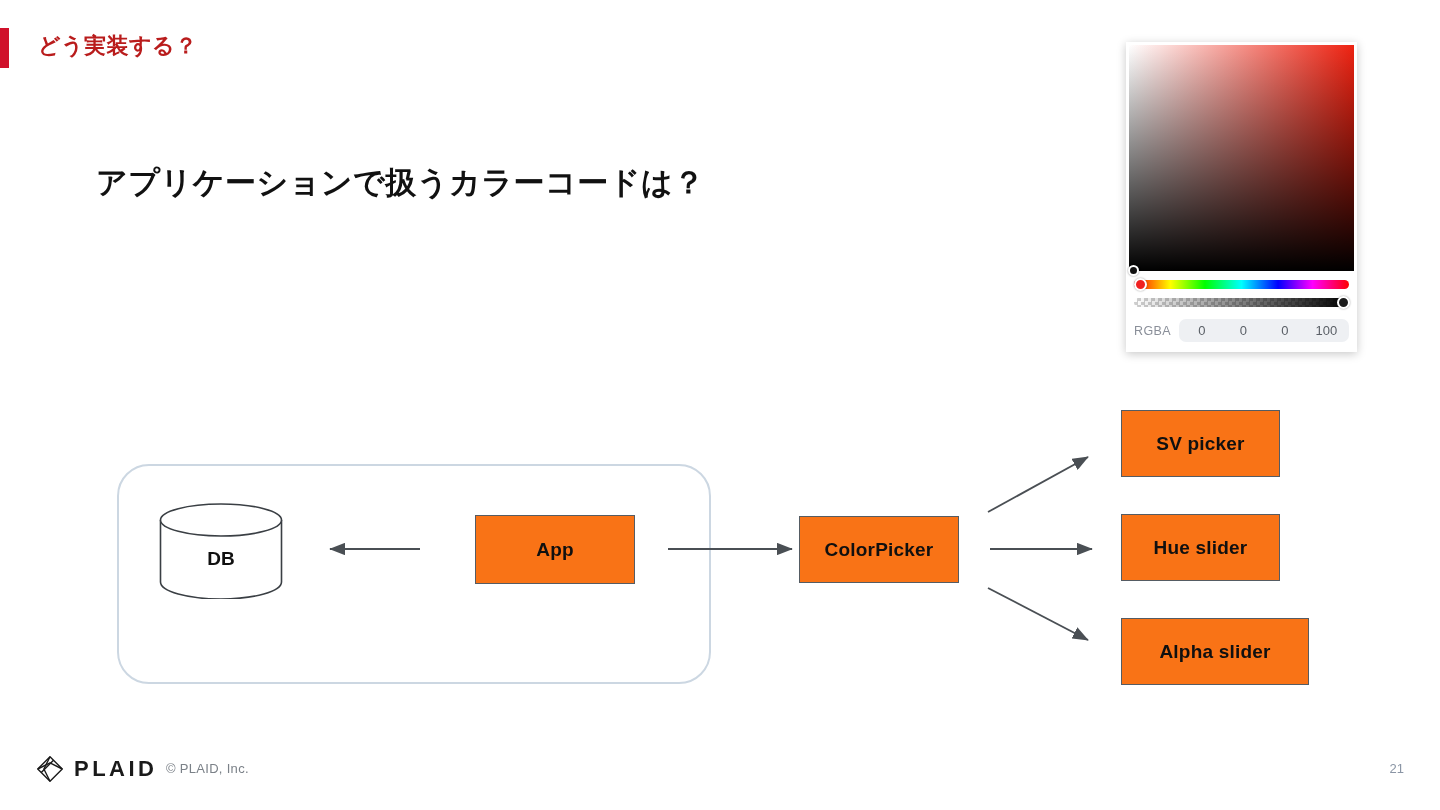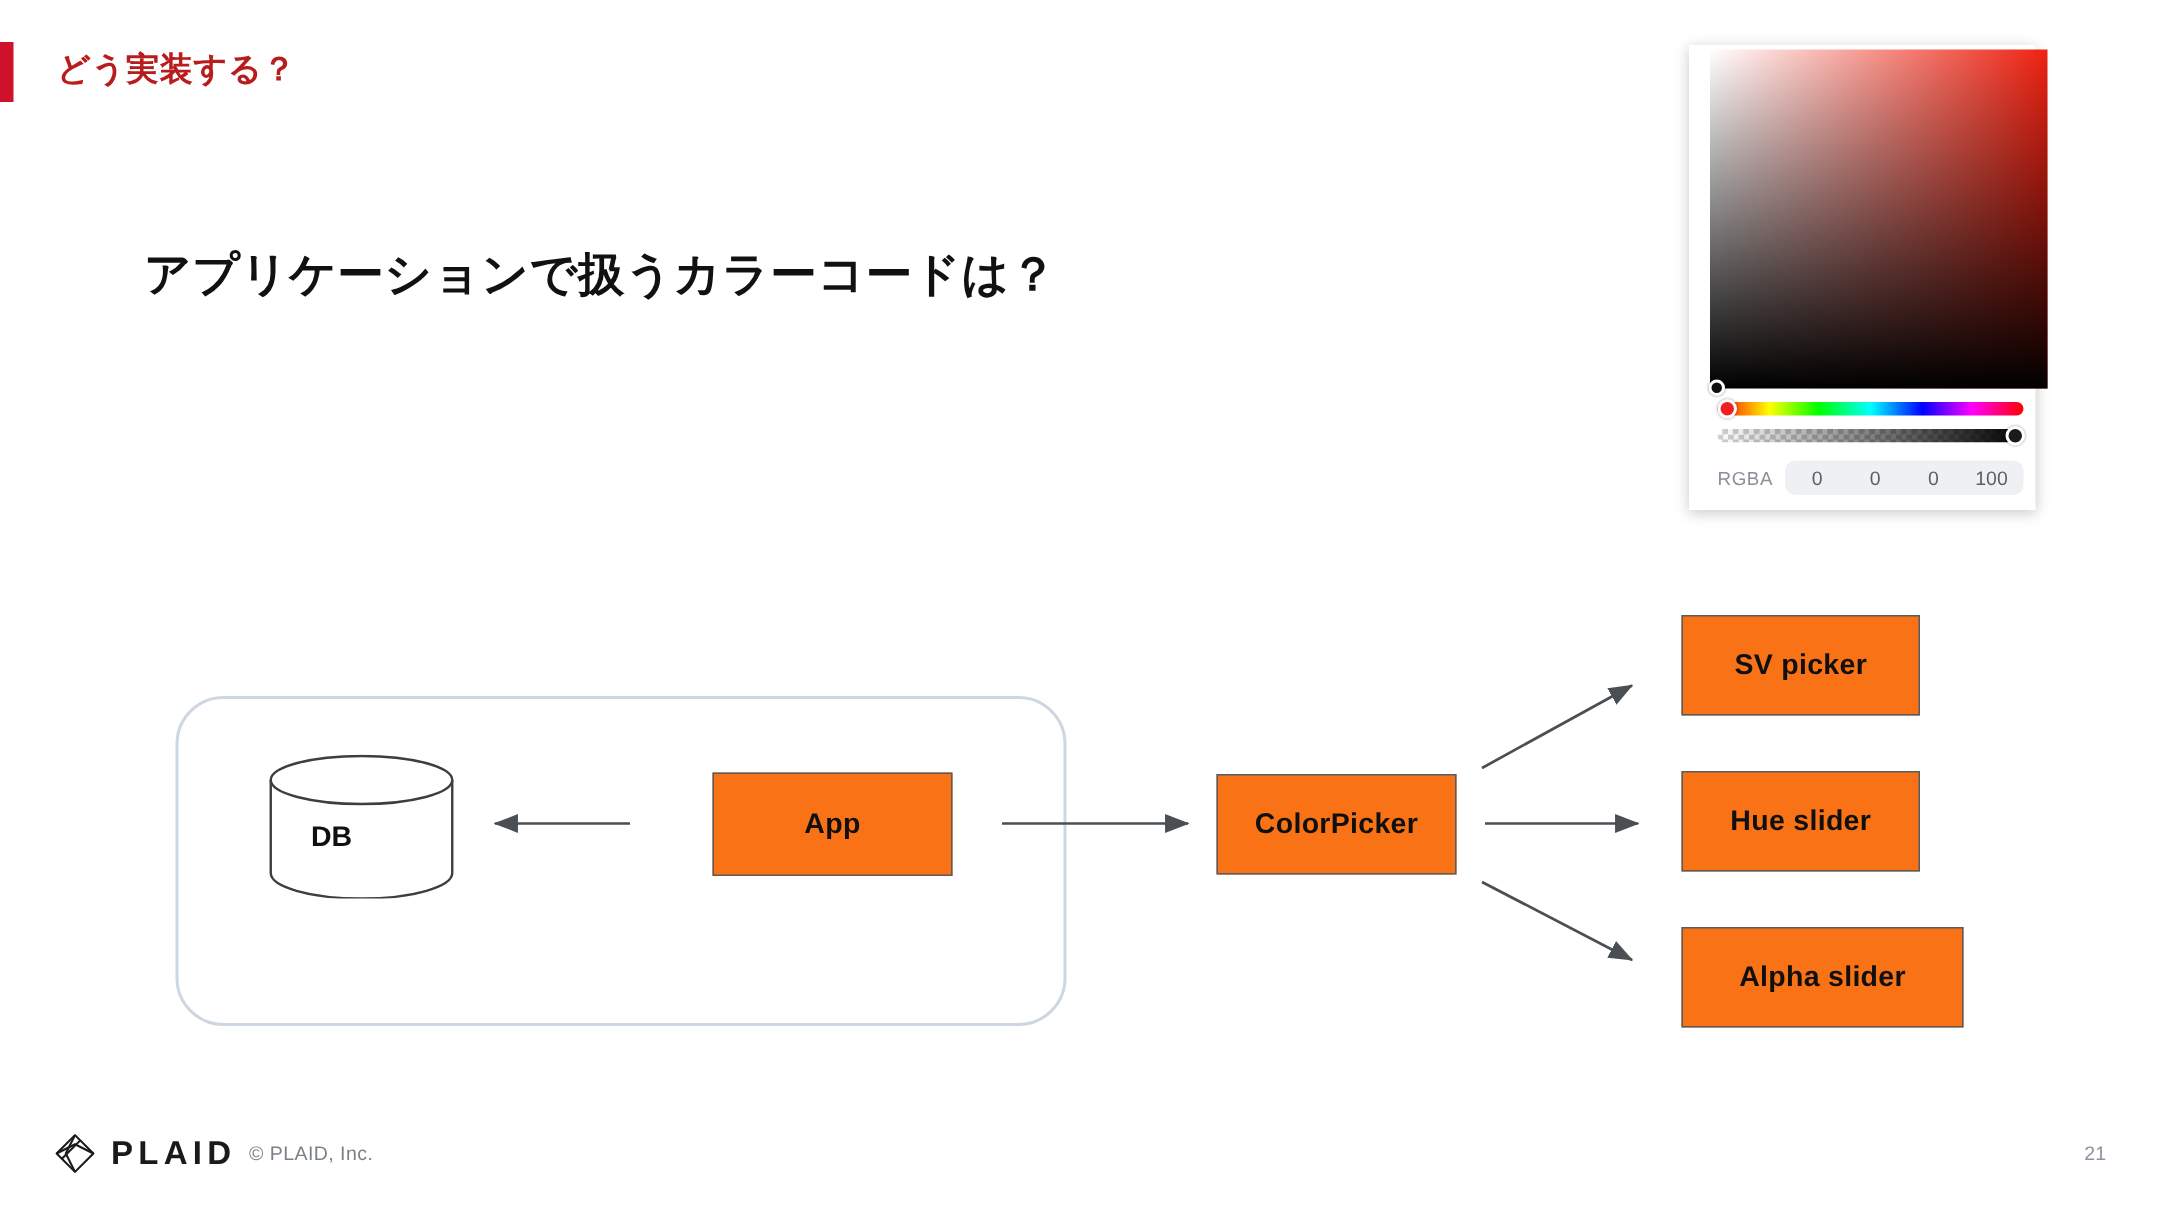--- a/index.html
+++ b/index.html
@@ -45,27 +45,27 @@
     font-weight: bold;
     letter-spacing: 0.5px;
     color: #111111;
     white-space: nowrap;
   }
 
   
   .colorpicker {
     position: absolute;
     left: 1126px;
-    top: 30px;
+    top: 42px;
     width: 231px;
     height: 310px;
     background: #ffffff;
     box-shadow: 0 2px 9px rgba(0,0,0,0.22);
     box-sizing: border-box;
-    padding: 3px 3px 0 14px;
+    padding: 3px 3px 0 3px;
   }
   .sv-area {
     position: relative;
     width: 225px;
     height: 226px;
     background:
       linear-gradient(to top, #000000, rgba(0,0,0,0)),
       linear-gradient(to right, #ffffff, #ee2211);
   }
   .sv-cursor {
@@ -173,32 +173,31 @@
     box-sizing: border-box;
     display: flex;
     align-items: center;
     justify-content: center;
     font-size: 19px;
     font-weight: bold;
     color: #101010;
     letter-spacing: 0.2px;
   }
   .node-app       { left: 475px; top: 515px; width: 160px; height: 69px; }
-  .node-picker    { left: 799px; top: 516px; width: 160px; height: 67px; margin-left: 12px; }
+  .node-picker    { left: 799px; top: 516px; width: 160px; height: 67px; }
   .node-sv        { left: 1121px; top: 410px; width: 159px; height: 67px; }
   .node-hue       { left: 1121px; top: 514px; width: 159px; height: 67px; }
   .node-alpha     { left: 1121px; top: 618px; width: 188px; height: 67px; }
 
   .db-node {
     position: absolute;
     left: 159px;
     top: 503px;
     width: 144px;
     height: 96px;
-    text-align: right;
   }
   .db-label {
     position: absolute;
     left: 0;
     top: 0;
     width: 124px;
     height: 96px;
     display: flex;
     align-items: center;
     justify-content: center;

